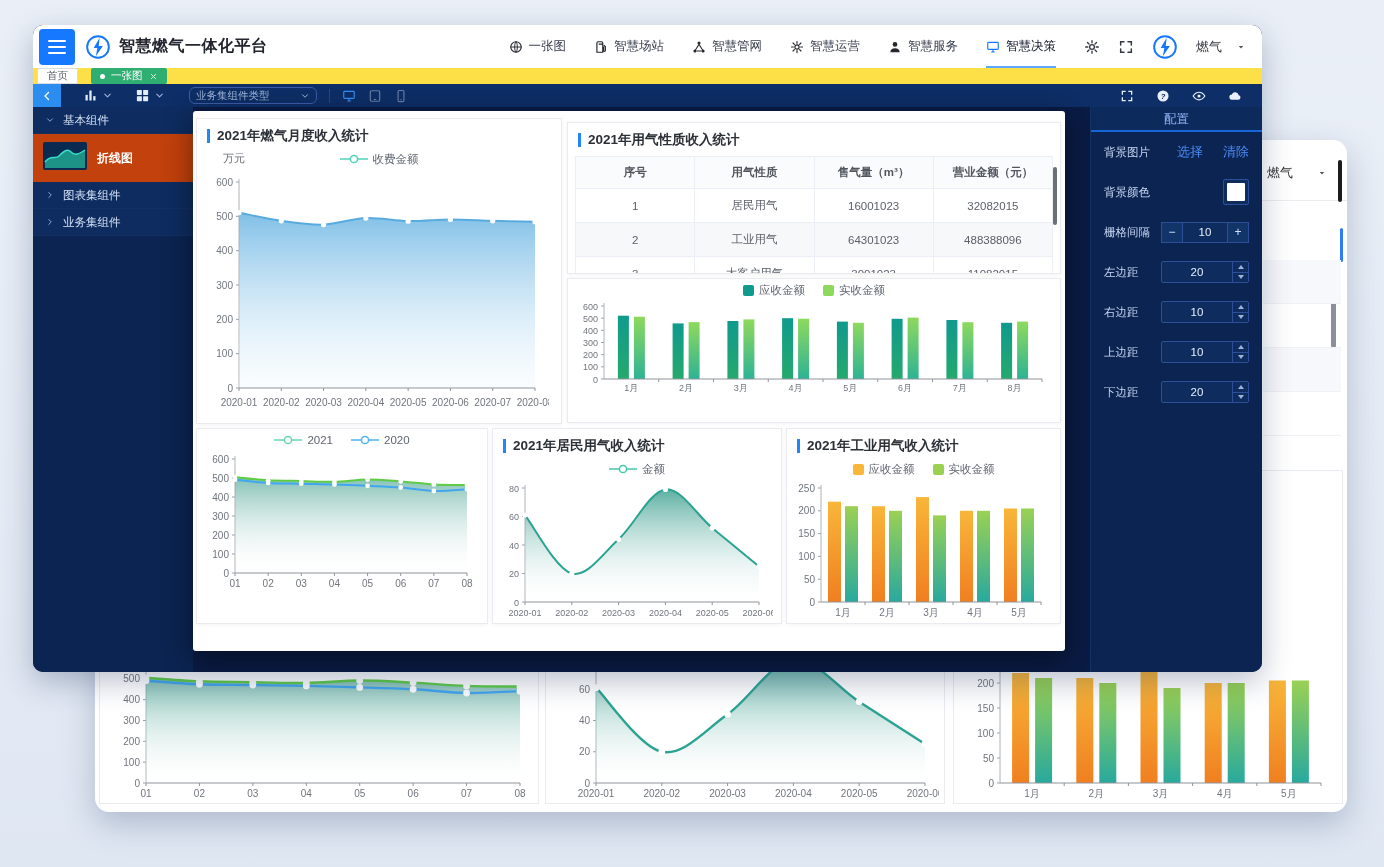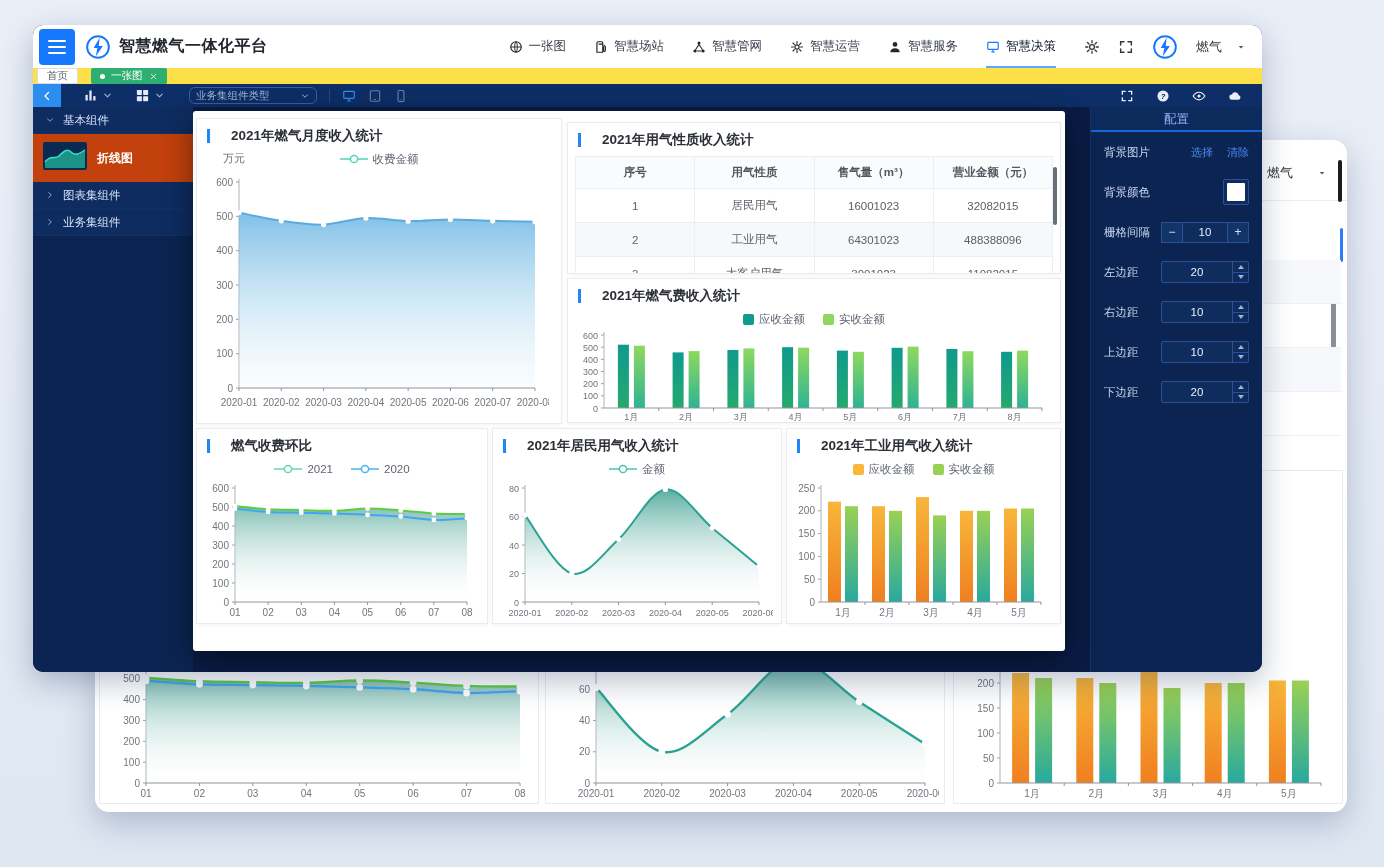--- a/index.html
+++ b/index.html
@@ -68,38 +68,38 @@
   .sb-group{height:27px;display:flex;align-items:center;gap:8px;padding:0 12px;font-size:11.5px;color:#d5e2f7;background:#0e2c60;border-bottom:1px solid #123062;cursor:pointer}
   .sb-group i{font-size:10px;color:#8fa6cf}
   .sb-item{height:48px;display:flex;align-items:center;gap:10px;padding:0 10px;cursor:pointer}
   .sb-item.selected{background:#c2410c}
   .sb-item .lbl{font-size:12px;color:#fff;font-weight:bold}
   .canvas{flex:1;position:relative;background:#0a1b44;min-width:0}
 
   .config{width:172px;background:#0b2451;border-left:1px solid #143263;flex:none}
   .cfg-head{height:25px;line-height:25px;text-align:center;font-size:12.5px;color:#8fb4f9;background:#0d2a5c;border-bottom:2px solid #1766d9}
   .cfg-row{display:flex;align-items:center;justify-content:space-between;padding:0 13px;height:40px;font-size:11.5px;color:#c8d6f2}
-  .cfg-links a{color:#4b8df8;text-decoration:none;font-size:11px;margin-left:14px;cursor:pointer}
+  .cfg-links a{color:#4b8df8;text-decoration:none;font-size:13px;margin-left:20px;cursor:pointer}
   .swatch-box{width:26px;height:26px;background:#0e2c5e;border:1px solid #2c4f97;border-radius:2px;display:flex;align-items:center;justify-content:center;cursor:pointer}
   .swatch{width:18px;height:18px;border-radius:1px}
   .stepper{display:flex;align-items:center}
   .stepper .st-btn{width:22px;height:21px;background:#123569;border:1px solid #2c4f97;color:#cfe0fb;font-size:12px;display:flex;align-items:center;justify-content:center;cursor:pointer}
   .stepper .st-val{width:44px;height:21px;border-top:1px solid #2c4f97;border-bottom:1px solid #2c4f97;background:#0e2c5e;color:#e6eefc;font-size:11.5px;display:flex;align-items:center;justify-content:center}
   .numbox{width:88px;height:22px;border:1px solid #2c4f97;background:#0e2c5e;border-radius:2px;display:flex}
   .numbox .num{flex:1;display:flex;align-items:center;justify-content:center;color:#e6eefc;font-size:11.5px}
   .numbox .spin{width:16px;border-left:1px solid #2c4f97;display:flex;flex-direction:column;cursor:pointer}
   .numbox .spin b{flex:1;display:flex;align-items:center;justify-content:center}
   .numbox .spin b:first-child{border-bottom:1px solid #2c4f97}
   .tri-up{width:0;height:0;border-left:3.5px solid transparent;border-right:3.5px solid transparent;border-bottom:4px solid #9fb4d8}
   .tri-dn{width:0;height:0;border-left:3.5px solid transparent;border-right:3.5px solid transparent;border-top:4px solid #9fb4d8}
 
   
   .modal{position:absolute;left:0;top:4px;width:872px;height:540px;background:#fff;border-radius:3px;box-shadow:0 8px 30px rgba(0,0,0,.45)}
   .card{position:absolute;background:#fff;border:1px solid #e9ebf0;box-shadow:0 1px 4px rgba(0,0,0,.05);overflow:hidden}
-  .card-title{display:flex;align-items:center;gap:21px;padding:8px 10px 3px;font-size:13.5px;font-weight:bold;color:#2b2f36}
+  .card-title{display:flex;align-items:center;gap:7px;padding:8px 10px 3px;font-size:13.5px;font-weight:bold;color:#2b2f36}
   .accent{width:3px;height:14px;background:#2286f7;flex:none}
   .legend{position:relative;display:flex;justify-content:center;align-items:center;gap:18px;height:22px;font-size:11.5px;color:#5e6470}
   .lg-item{display:inline-flex;align-items:center;gap:5px;cursor:pointer}
   .lg-sq{width:11px;height:11px;border-radius:2px;display:inline-block}
   .unit{position:absolute;left:26px;top:3px;font-size:11px;color:#6a6f77}
   .chartbox{padding-left:2px}
 
   table.dt{width:calc(100% - 14px);margin:4px 7px 0;border-collapse:collapse;table-layout:fixed}
   table.dt th{background:#fafbfc;border:1px solid #ebeef5;font-size:11.5px;color:#51565e;font-weight:bold;padding:8px 4px;text-align:center}
   table.dt td{border:1px solid #ebeef5;font-size:11.5px;color:#5b6068;padding:9px 4px;text-align:center}
@@ -631,24 +631,20 @@
                     <td>3001023</td>
                     <td>11082015</td>
                   </tr>
                 </tbody>
               </table>
             </div>
           <div class="t-scroll"></div>
         </div>
 
         <div class="card" style="left:374px;top:167px;width:494px;height:145px">
-          <div class="card-title">
-              <span class="accent"></span>
-              <span>2021年燃气费收入统计</span>
-            </div>
           <div class="legend" id="l2">
               <span class="lg-item">
                 <span class="lg-sq" style="background: rgb(15, 154, 141);"></span>
                 <span>应收金额</span>
               </span>
               <span class="lg-item">
                 <span class="lg-sq" style="background: rgb(142, 217, 93);"></span>
                 <span>实收金额</span>
               </span>
             </div>
@@ -708,24 +704,20 @@
                 <rect x="228.1" y="17.7" width="11" height="60.3" fill="url(#g2)"></rect>
                 <rect x="282.9" y="21.8" width="11" height="56.2" fill="url(#g2)"></rect>
                 <rect x="337.6" y="16.6" width="11" height="61.4" fill="url(#g2)"></rect>
                 <rect x="392.4" y="21.2" width="11" height="56.8" fill="url(#g2)"></rect>
                 <rect x="447.1" y="20.6" width="11" height="57.4" fill="url(#g2)"></rect>
                 <line x1="34" y1="78" x2="472" y2="78" stroke="#8f949b"></line>
               </svg></div>
         </div>
 
         <div class="card" style="left:3px;top:317px;width:292px;height:196px">
-          <div class="card-title">
-              <span class="accent"></span>
-              <span>燃气收费环比</span>
-            </div>
           <div class="legend" id="l3">
               <span class="lg-item">
                 <svg width="28" height="10">
                   <line x1="0" y1="5" x2="28" y2="5" stroke="#67d6b1" stroke-width="1.5"></line>
                   <circle cx="14" cy="5" r="3.6" fill="#fff" stroke="#67d6b1" stroke-width="1.5"></circle>
                 </svg>
                 <span>2021</span>
               </span>
               <span class="lg-item">
                 <svg width="28" height="10">

